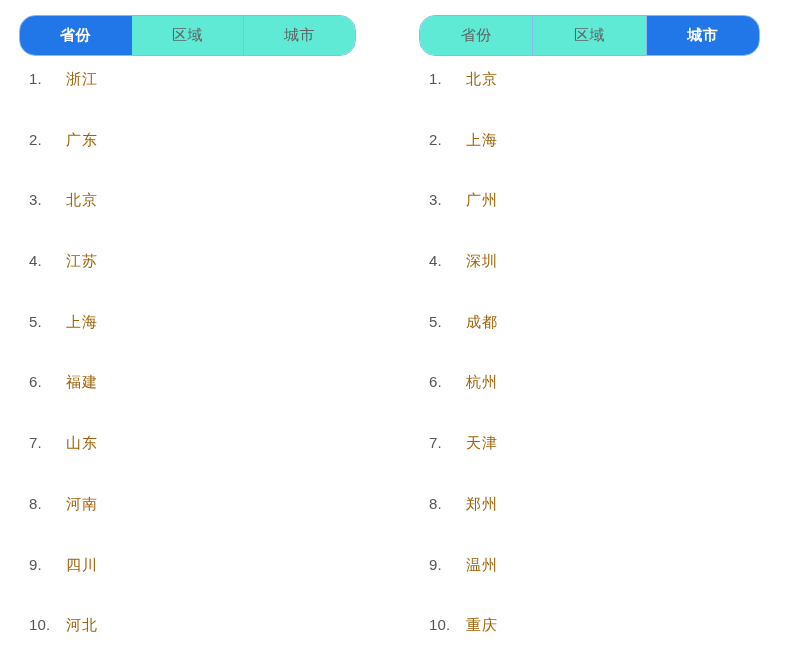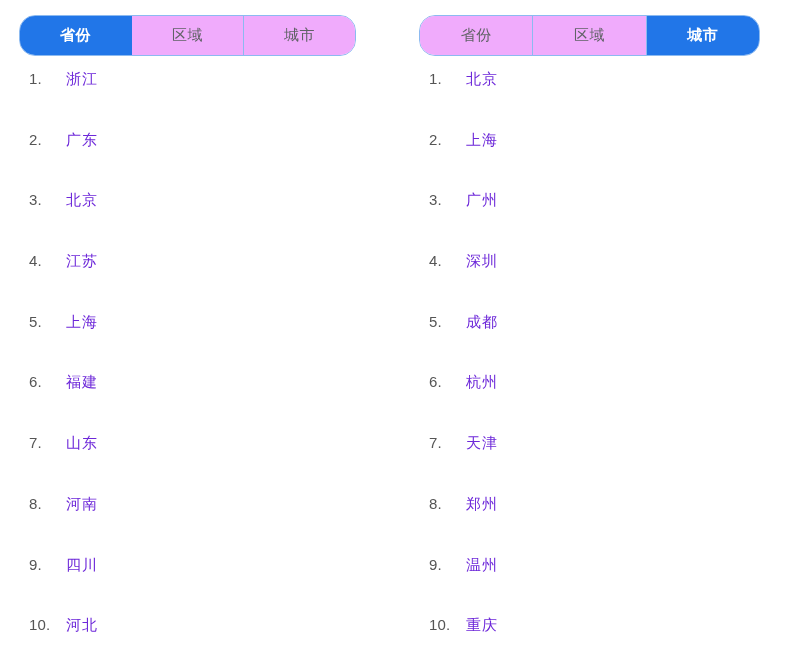--- a/index.html
+++ b/index.html
@@ -43,21 +43,21 @@
   .panel-left .tabs  { left: 19px; width: 337px; }
   .panel-right .tabs { left: 19px; width: 341px; }
 
   .tab {
     flex: 1 1 0;
     display: flex;
     align-items: center;
     justify-content: center;
     font-size: 15px;
     color: #606266;
-    background: #f0abfc;
+    background: #5eead4;
     border-right: 1px solid #8cbaf0;
     box-sizing: border-box;
     cursor: pointer;
     letter-spacing: 0.5px;
     user-select: none;
   }
   .tab:last-child { border-right: none; }
   .tab.active {
     background: #2176e8;
     color: #ffffff;
@@ -83,21 +83,21 @@
     text-align: left;
     font-size: 15px;
     color: #555555;
     line-height: 20px;
     letter-spacing: 0.2px;
   }
   .name {
     position: absolute;
     top: 0;
     font-size: 15px;
-    color: #6d28d9;
+    color: #a16207;
     line-height: 20px;
     letter-spacing: 1px;
     white-space: nowrap;
   }
   .bar-track {
     position: absolute;
     top: 5px;
     height: 9px;
   }
   .bar {

